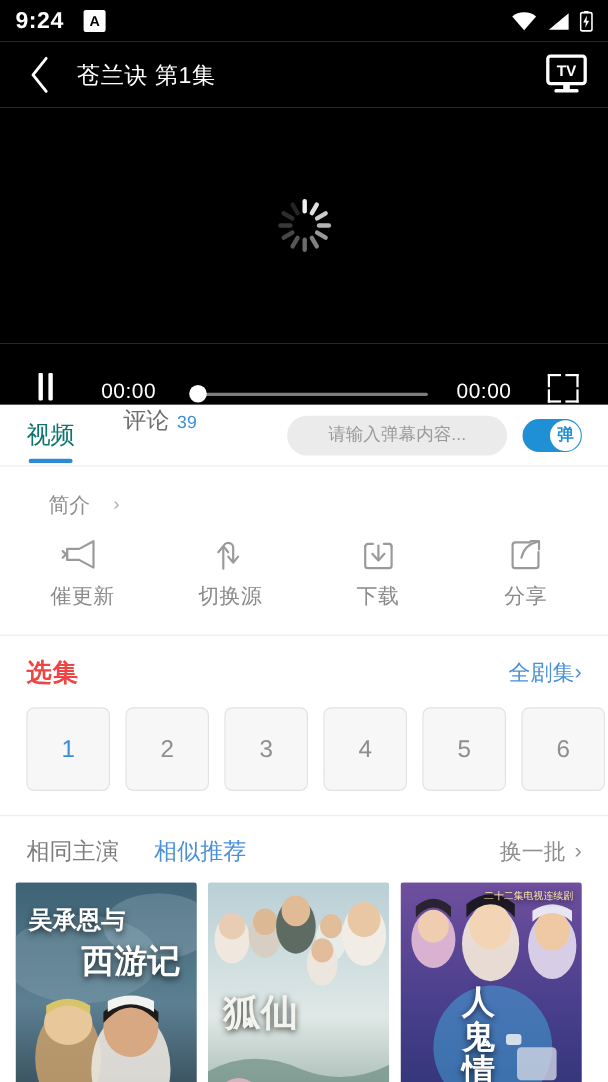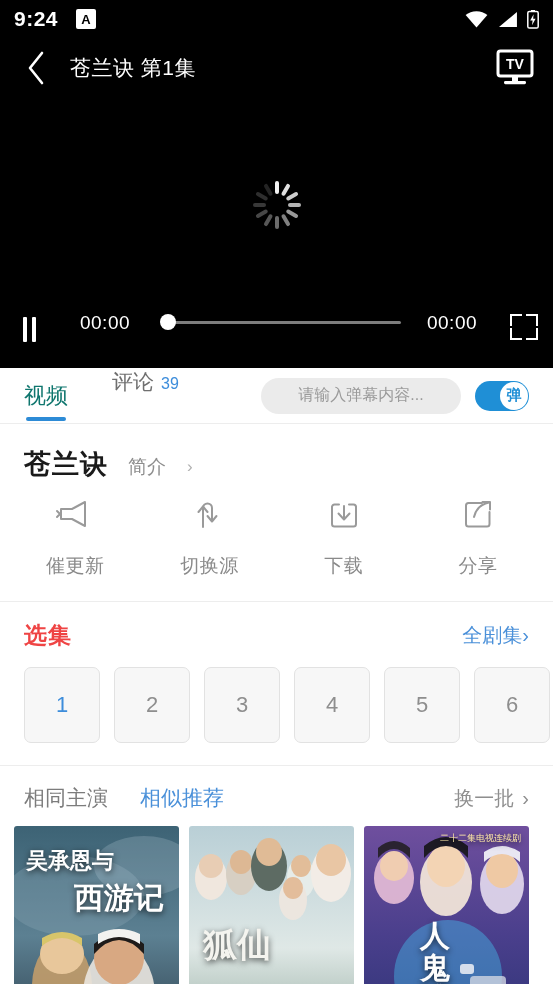--- a/index.html
+++ b/index.html
@@ -38,22 +38,22 @@
 
   
   .player { height: 214px; background: #000; position: relative; }
   .spinner { position: absolute; left: 50%; top: 50%; width: 50px; height: 50px; transform: translate(-50%,-50%); }
   .spinner i {
     position: absolute; left: 23px; top: 1px; width: 4px; height: 13px;
     background: #fff; border-radius: 2px; transform-origin: 2px 24px;
   }
 
   .controls {
-    height: 56px; background: #000; display: flex; align-items: flex-start;
-    padding: 0 12px; gap: 0; color: #fff;
+    height: 56px; background: #000; display: flex; align-items: flex-end;
+    padding: 0 24px; gap: 0; color: #fff;
   }
   .pause-btn { width: 34px; height: 34px; display: flex; align-items: center; justify-content: center; gap: 5px; }
   .pause-btn span { display: block; width: 4px; height: 25px; background: #fff; border-radius: 1px; }
   .time { font-size: 19px; letter-spacing: .5px; min-width: 74px; text-align: center; }
   .time.left { margin-left: 22px; }
   .time.right { margin-left: 14px; }
   .progress { flex: 1; margin-left: 18px; height: 20px; display: flex; align-items: center; position: relative; }
   .progress .track { position: absolute; left: 8px; right: 0; height: 3px; background: #7d7d7d; border-radius: 2px; }
   .progress .knob { position: absolute; left: 0; width: 16px; height: 16px; border-radius: 50%; background: #fff; }
   .fs-btn { margin-left: 18px; width: 34px; height: 30px; position: relative; }
@@ -93,21 +93,21 @@
     font-size: 15px; font-weight: 700;
   }
 
   
   .show-head { padding: 22px 24px 0 24px; display: flex; align-items: baseline; }
   .show-title { font-size: 27px; font-weight: 700; color: #1a1a1a; letter-spacing: 1px; }
   .show-desc { margin-left: 20px; font-size: 19px; color: #8e8e8e; display: flex; align-items: center; gap: 21px; }
   .chev-sm { font-size: 17px; color: #b0b0b0; }
 
   .actions { display: flex; padding: 16px 8px 0 8px; }
-  .action { flex: 1; display: flex; flex-direction: column; align-items: center; gap: 23px; }
+  .action { flex: 1; display: flex; flex-direction: column; align-items: center; gap: 9px; }
   .action .icon { height: 32px; display: flex; align-items: center; justify-content: center; }
   .action .name { font-size: 19px; color: #8a8a8a; letter-spacing: .5px; }
 
   .hr { height: 1px; background: #ededed; margin: 22px 0 0 0; }
 
   
   .ep-head { display: flex; align-items: center; padding: 18px 24px 0 24px; }
   .ep-title { font-size: 23px; color: #ef4444; letter-spacing: 1px; font-weight: bold; }
   .ep-all { margin-left: auto; font-size: 20px; color: #4a90d9; display: flex; align-items: center; }
   .ep-row { display: flex; gap: 14px; padding: 16px 24px 0 24px; overflow: hidden; }
@@ -219,21 +219,20 @@
       <span class="lbl">评论</span>
       <span class="cnum">39</span>
     </div>
     <div class="danmaku-input">请输入弹幕内容...</div>
     <div class="danmaku-toggle">
       <div class="knob">弹</div>
     </div>
   </div>
 
   <div class="show-head">
-    <div class="show-title">苍兰诀</div>
     <div class="show-desc">
       <span>简介</span>
       <span class="chev-sm">›</span>
     </div>
   </div>
 
   <div class="actions">
 
     <div class="action">
       <div class="icon">

